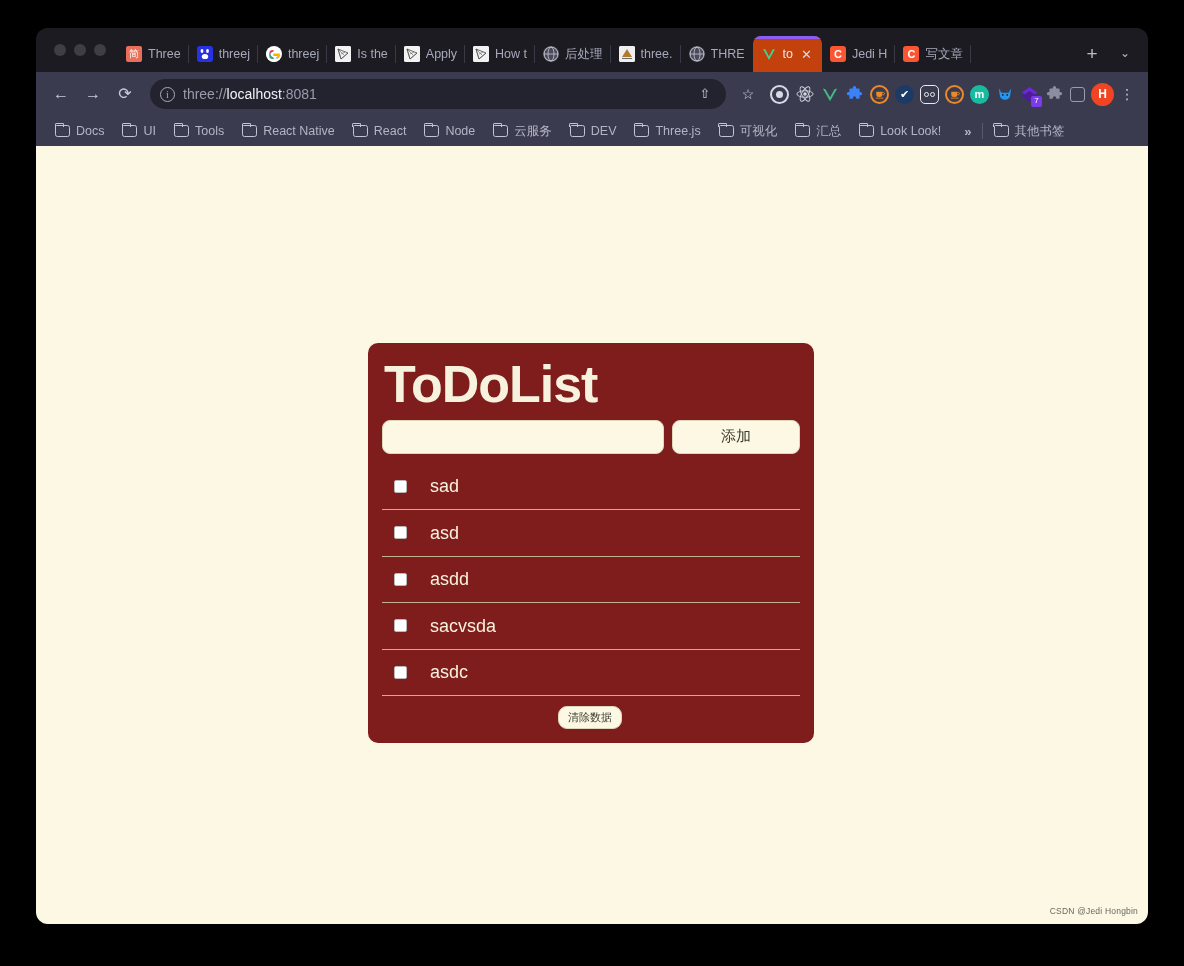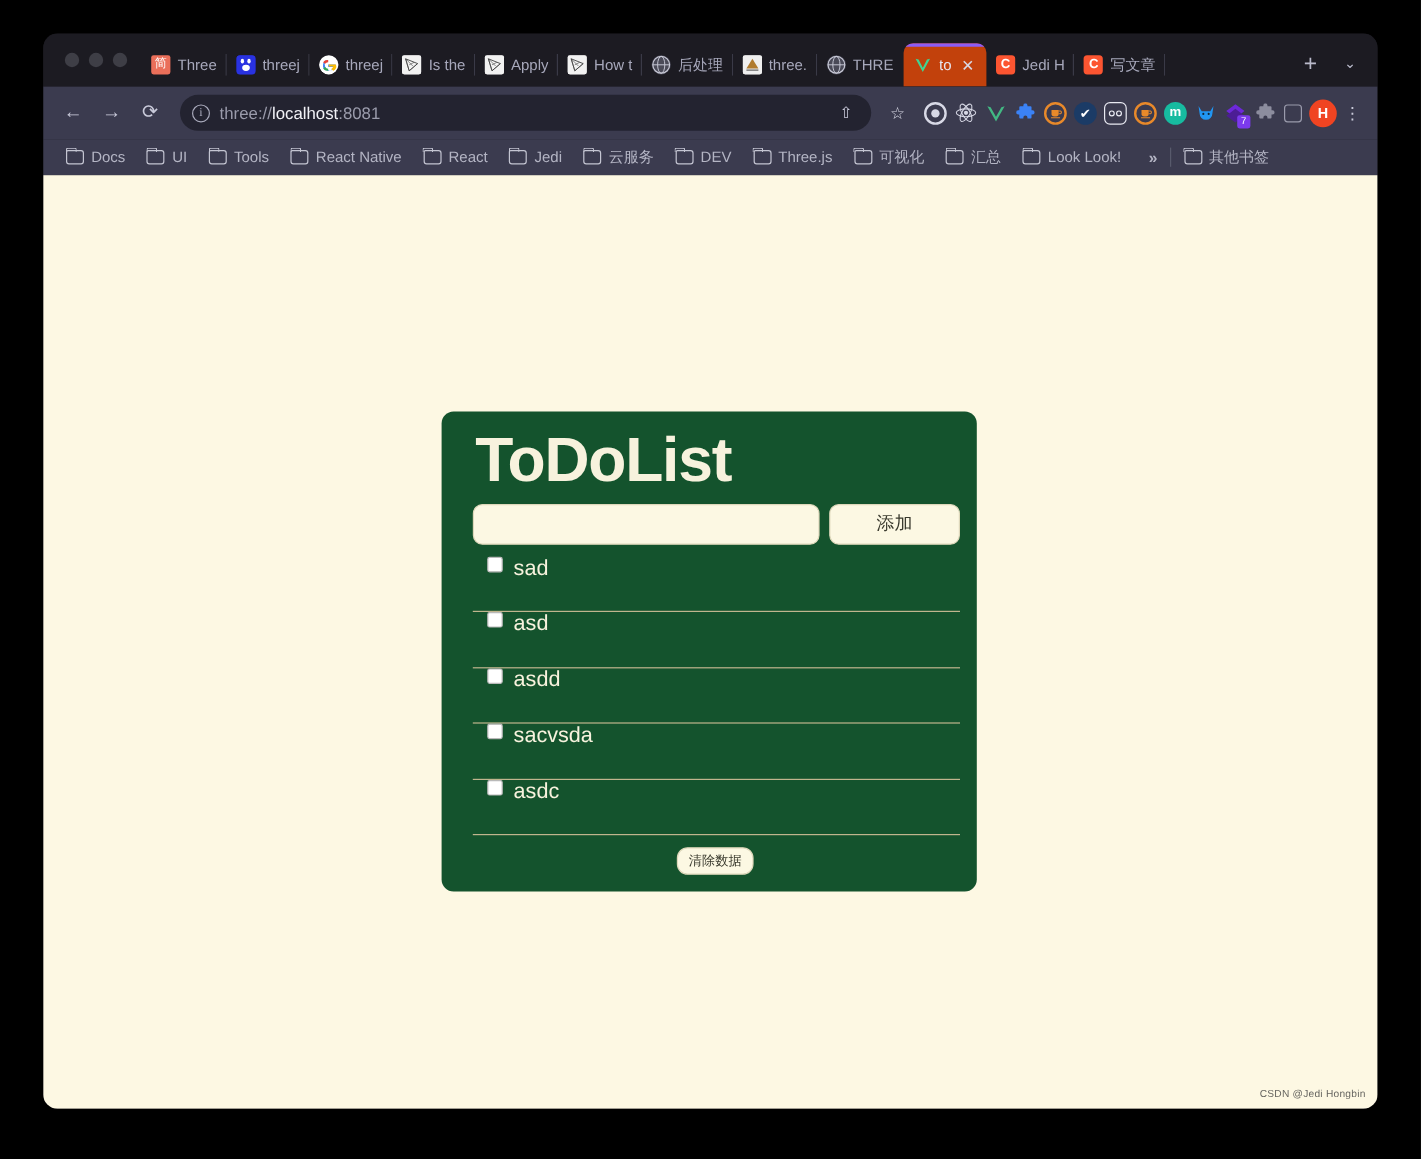--- a/index.html
+++ b/index.html
@@ -334,23 +334,23 @@
     position: relative;
     overflow: hidden;
   }
 
   
   #todo-card {
     position: absolute;
     left: 332px;
     top: 197px;
     width: 446px;
-    background: #14532d;
+    background: #7f1d1d;
     border-radius: 10px;
-    padding: 14px 14px 12px 26px;
+    padding: 14px 14px 12px 14px;
   }
 
   #todo-title {
     font-size: 52px;
     font-weight: bold;
     color: #f7f2dd;
     letter-spacing: -1px;
     line-height: 1.05;
     margin-bottom: 8px;
     padding-left: 2px;
@@ -367,39 +367,39 @@
     background: #fcf8e3;
     border: 1px solid #ded8bb;
     border-radius: 8px;
     padding: 0 10px;
     font-size: 14px;
     color: #3a3a2e;
     font-family: "Liberation Sans", sans-serif;
     outline: none;
   }
   #todo-add-btn {
-    width: 109px;
+    width: 128px;
     height: 34px;
     background: #fcf8e3;
     border: 1px solid #ded8bb;
     border-radius: 8px;
     color: #3a3a2e;
     font-size: 15px;
     font-family: "Liberation Sans", sans-serif;
     cursor: pointer;
   }
 
   #todo-list {
     list-style: none;
     margin-top: 10px;
   }
   .todo-item {
     display: flex;
-    align-items: flex-start;
-    gap: 9px;
+    align-items: center;
+    gap: 23px;
     height: 46.5px;
     border-bottom: 1px solid #c0b58e;
     padding-left: 12px;
   }
   .todo-checkbox {
     width: 13px; height: 13px;
     flex: none;
     -webkit-appearance: none;
     appearance: none;
     background: #ffffff;
@@ -660,21 +660,21 @@
         <div class="bookmark">
           <span class="folder-icon"></span>
           <span>React Native</span>
         </div>
         <div class="bookmark">
           <span class="folder-icon"></span>
           <span>React</span>
         </div>
         <div class="bookmark">
           <span class="folder-icon"></span>
-          <span>Jedi</span>
+          <span>Node</span>
         </div>
         <div class="bookmark">
           <span class="folder-icon"></span>
           <span>云服务</span>
         </div>
         <div class="bookmark">
           <span class="folder-icon"></span>
           <span>DEV</span>
         </div>
         <div class="bookmark">

